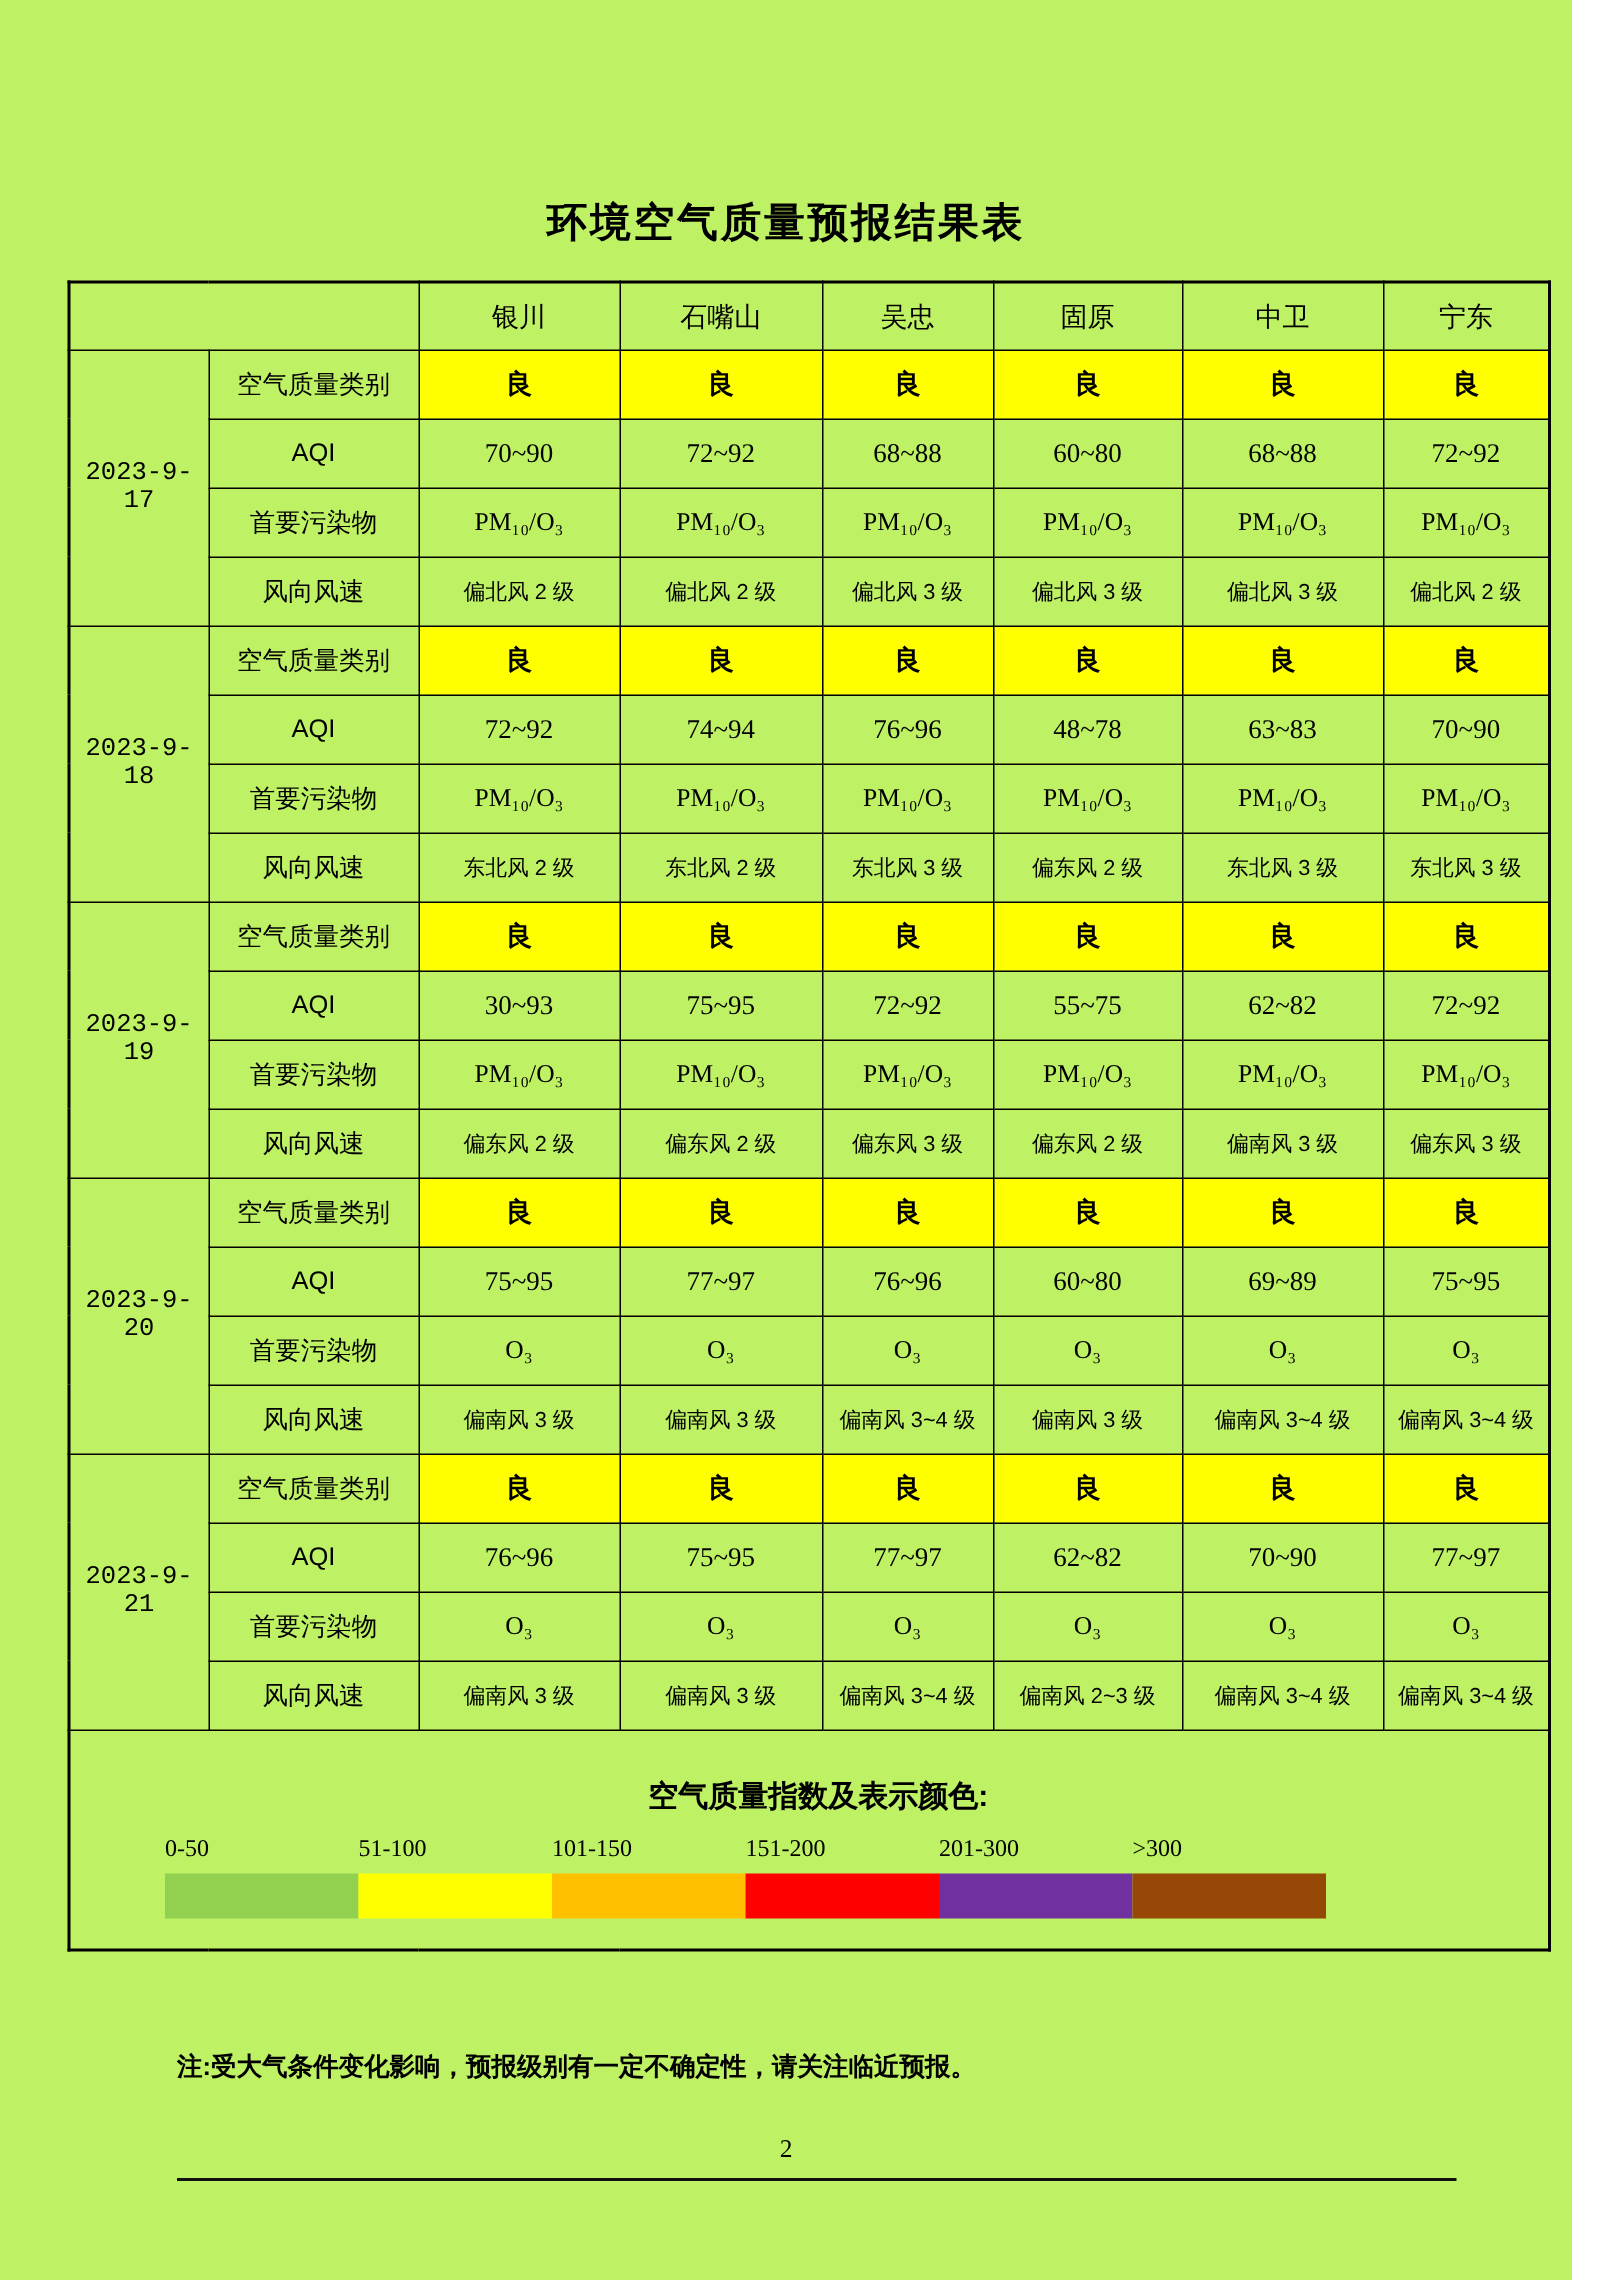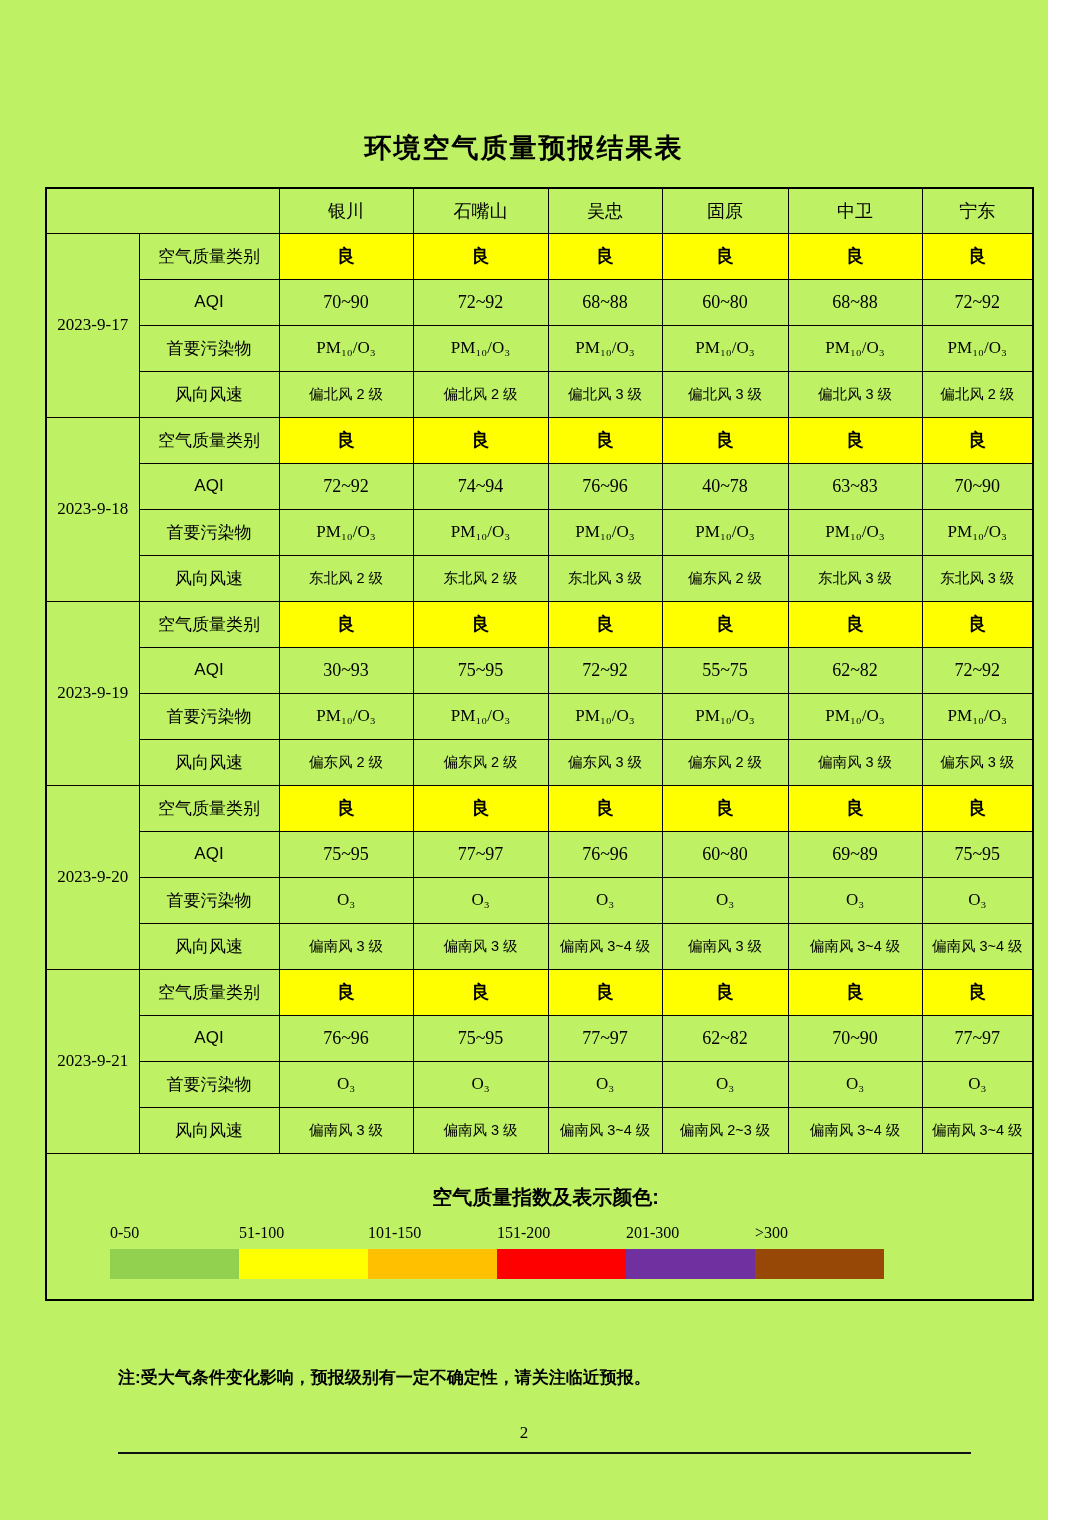--- a/index.html
+++ b/index.html
@@ -7,21 +7,21 @@
         font-family:"Liberation Sans","DejaVu Sans",sans-serif;overflow:hidden;}
   .title{position:absolute;top:130px;left:0;width:100%;text-align:center;
          font-size:27px;font-weight:bold;letter-spacing:2px;}
   table.forecast{position:absolute;left:45px;top:187px;width:987px;
          border-collapse:collapse;table-layout:fixed;border:2px solid #000;}
   table.forecast th,table.forecast td{border:1px solid #000;text-align:center;
          vertical-align:middle;padding:0;overflow:hidden;}
   tr.hrow{height:45px;}
   tr.hrow th{font-weight:normal;font-size:18px;}
   tr.r{height:46px;}
-  td.date{font-family:Liberation Serif, serif;font-size:17px;}
+  td.date{font-family:Liberation Mono, monospace;font-size:17px;}
   td.lab{font-size:17px;}
   td.cat{font-size:18px;font-weight:bold;}
   td.aqi{font-family:"Liberation Serif","DejaVu Serif",serif;font-size:18px;}
   td.pol{font-family:"Liberation Serif","DejaVu Serif",serif;font-size:17px;}
   td.wind{font-size:14.5px;margin-left:36px;}
   td.legendcell{height:145px;vertical-align:top;text-align:left;margin-top:21px;}
   .legend-title{margin:11px 0 0 12px;font-size:20px;font-weight:bold;}
   .legend-bar{display:flex;margin:6px 0 0 63px;}
   .legend-item{width:129px;}
   .legend-range{text-align:left;font-family:"Liberation Serif","DejaVu Serif",serif;
@@ -109,21 +109,21 @@
       <td class="cat" style="background-color: rgb(255, 255, 0);">良</td>
       <td class="cat" style="background-color: rgb(255, 255, 0);">良</td>
       <td class="cat" style="background-color: rgb(255, 255, 0);">良</td>
       <td class="cat" style="background-color: rgb(255, 255, 0);">良</td>
     </tr>
     <tr class="r">
       <td class="lab">AQI</td>
       <td class="aqi">72~92</td>
       <td class="aqi">74~94</td>
       <td class="aqi">76~96</td>
-      <td class="aqi">40~78</td>
+      <td class="aqi">48~78</td>
       <td class="aqi">63~83</td>
       <td class="aqi">70~90</td>
     </tr>
     <tr class="r">
       <td class="lab">首要污染物</td>
       <td class="pol">PM₁₀/O₃</td>
       <td class="pol">PM₁₀/O₃</td>
       <td class="pol">PM₁₀/O₃</td>
       <td class="pol">PM₁₀/O₃</td>
       <td class="pol">PM₁₀/O₃</td>

